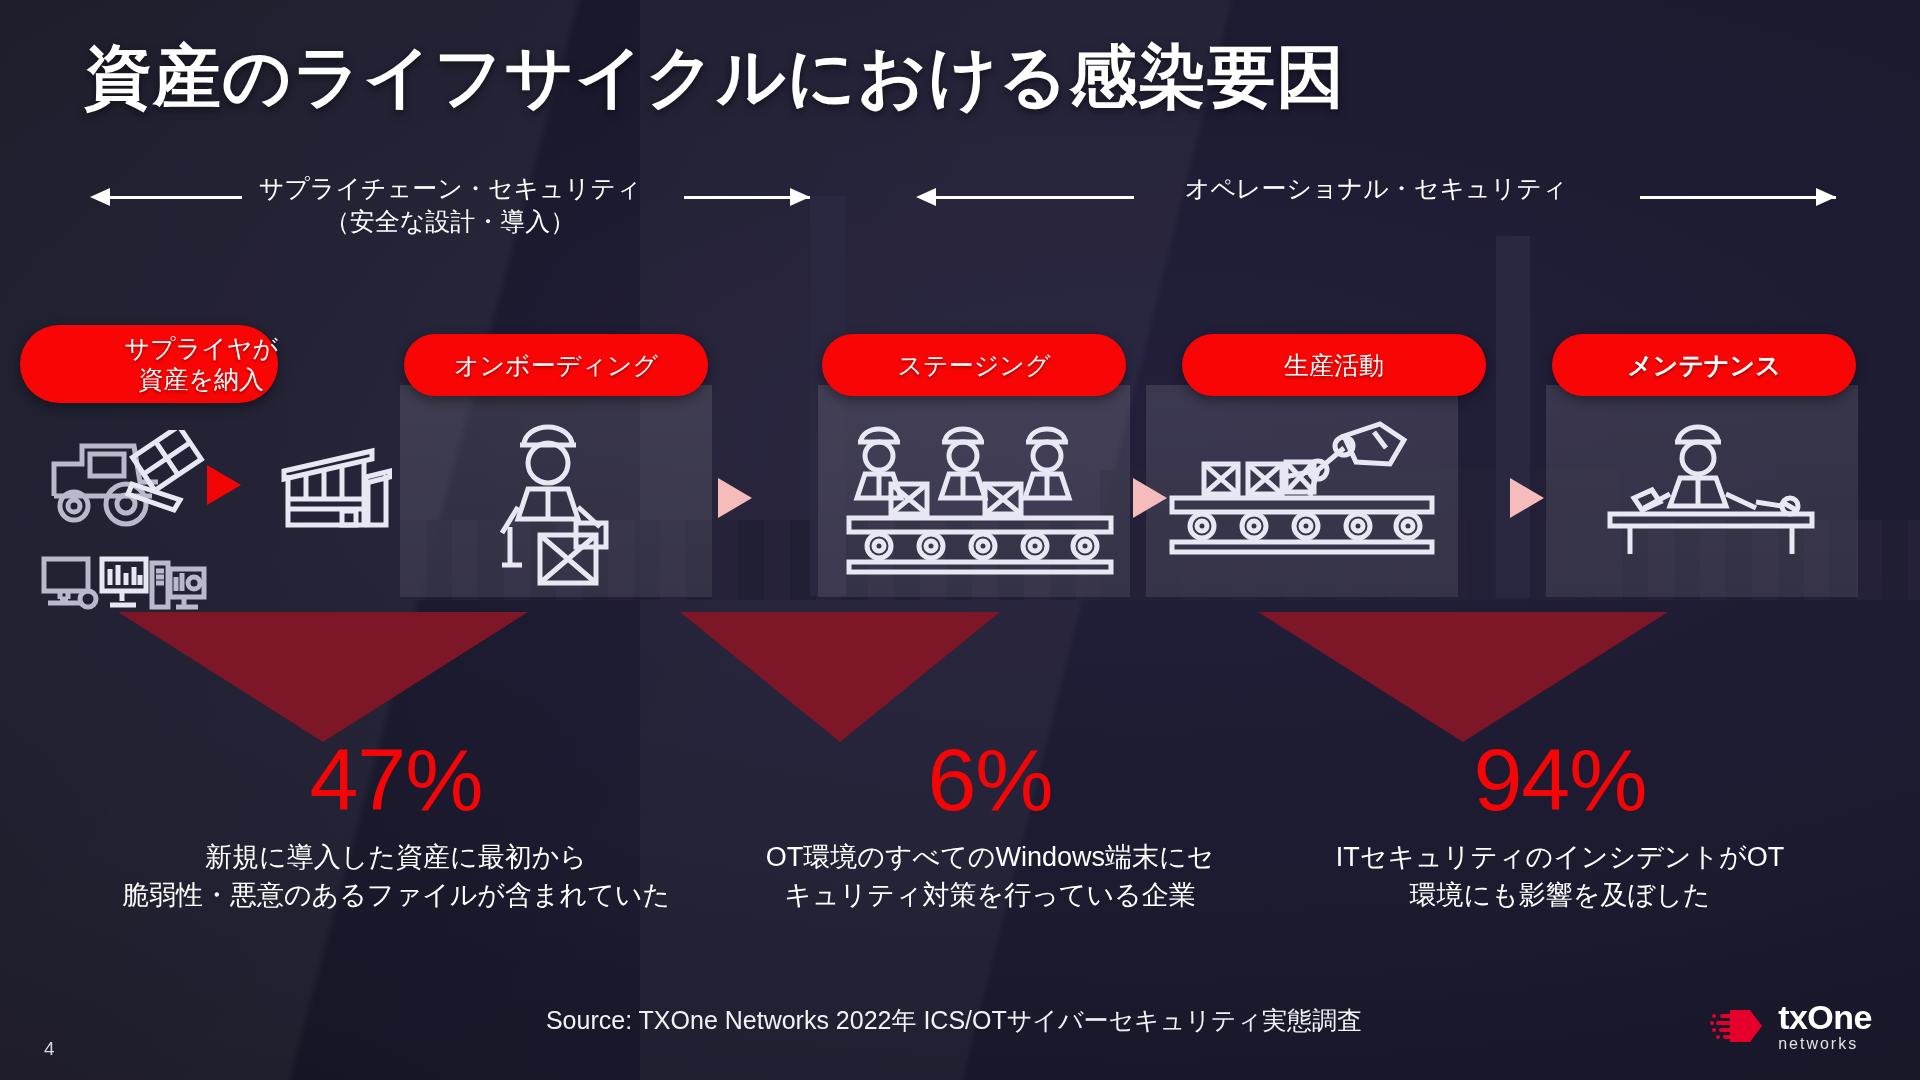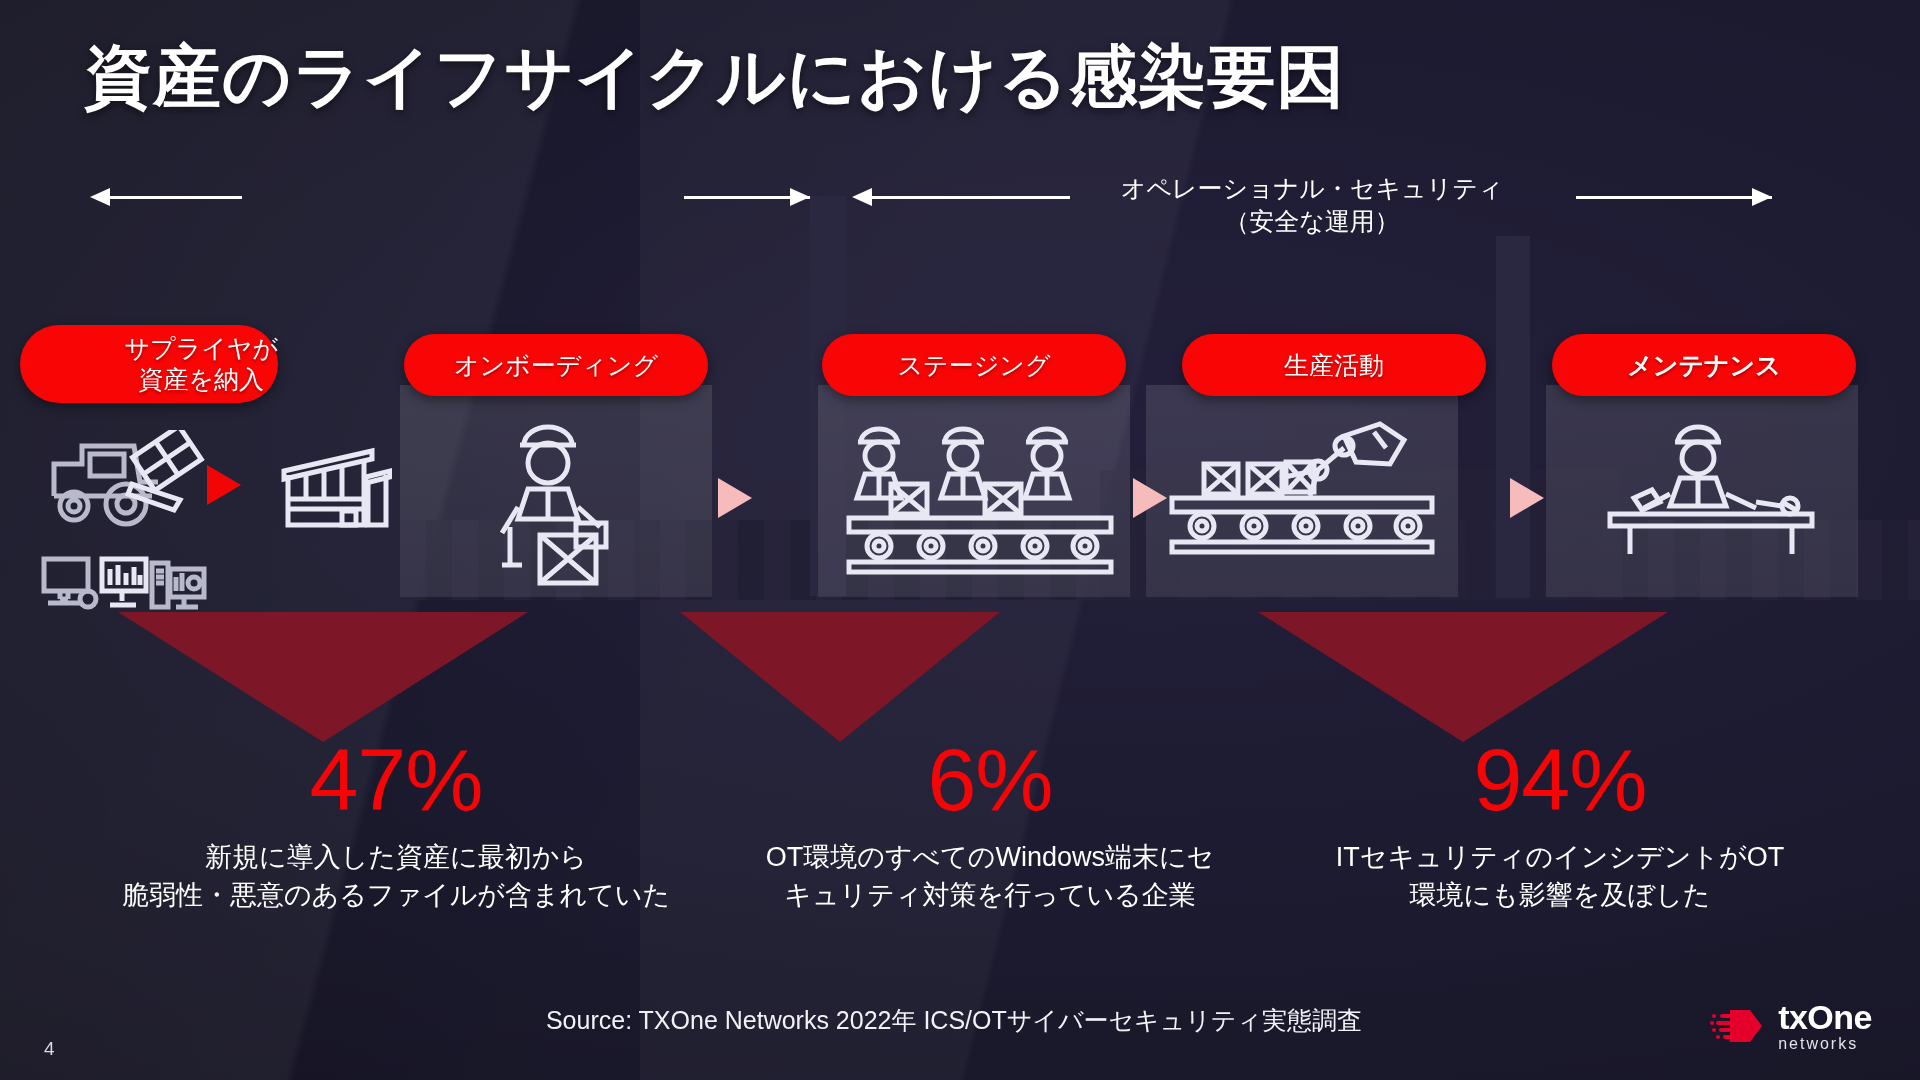--- a/index.html
+++ b/index.html
@@ -41,21 +41,21 @@
   .title{
     position:absolute; left:84px; top:32px;
     font-size:68px; font-weight:bold; letter-spacing:1px;
     color:#ffffff; text-shadow:0 3px 8px rgba(0,0,0,.55);
     white-space:nowrap;
   }
 
   
   .band{ position:absolute; top:180px; height:86px; }
   .band.left { left:90px;  width:720px; }
-  .band.right{ left:852px; width:920px; }
+  .band.right{ left:916px; width:920px; }
   .band .lbl{
     position:absolute; left:0; right:0; top:-8px;
     text-align:center; font-size:25px; line-height:1.32; color:#fff;
     white-space:nowrap;
   }
   .band .lbl .l2{ display:block; }
   .arrow-line{
     position:absolute; top:16px; height:3px; background:#fff;
   }
   .band.left  .arrow-line.a-l{ left:18px;  width:134px; }
@@ -161,30 +161,33 @@
 <div class="silhouette"></div>
 <div class="silhouette2"></div>
 <div class="silo s1"></div>
 <div class="silo s2"></div>
 
 <div class="title">資産のライフサイクルにおける感染要因</div>
 
 <div class="band left">
   <div class="ah left"></div>
   <div class="arrow-line a-l"></div>
+  <div class="lbl">
+    <span>サプライチェーン・セキュリティ</span>
+    <span class="l2">（安全な設計・導入）</span>
+  </div>
   <div class="arrow-line a-r"></div>
   <div class="ah right"></div>
 </div>
 
 <div class="band right">
   <div class="ah left"></div>
   <div class="arrow-line a-l"></div>
   <div class="lbl">
     <span>オペレーショナル・セキュリティ</span>
-    <span class="l2">（安全な運用）</span>
   </div>
   <div class="arrow-line a-r"></div>
   <div class="ah right"></div>
 </div>
 
 <div class="panel p1"></div>
 <div class="panel p2"></div>
 <div class="panel p3"></div>
 <div class="panel p4"></div>
 

